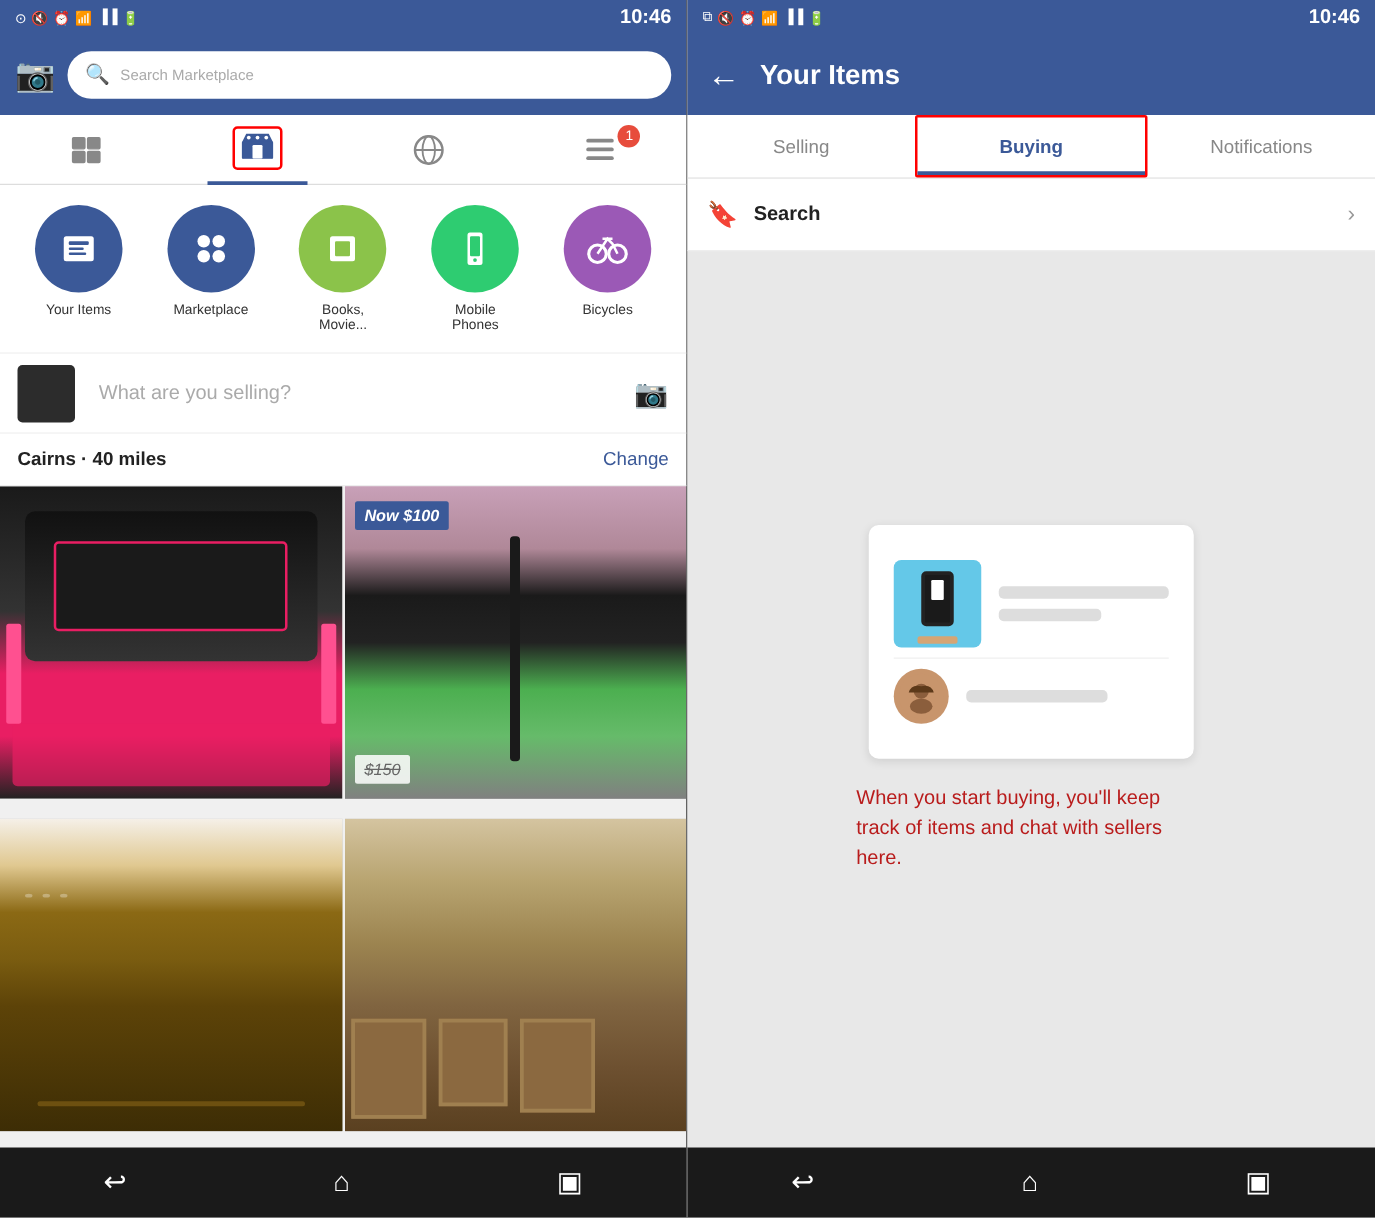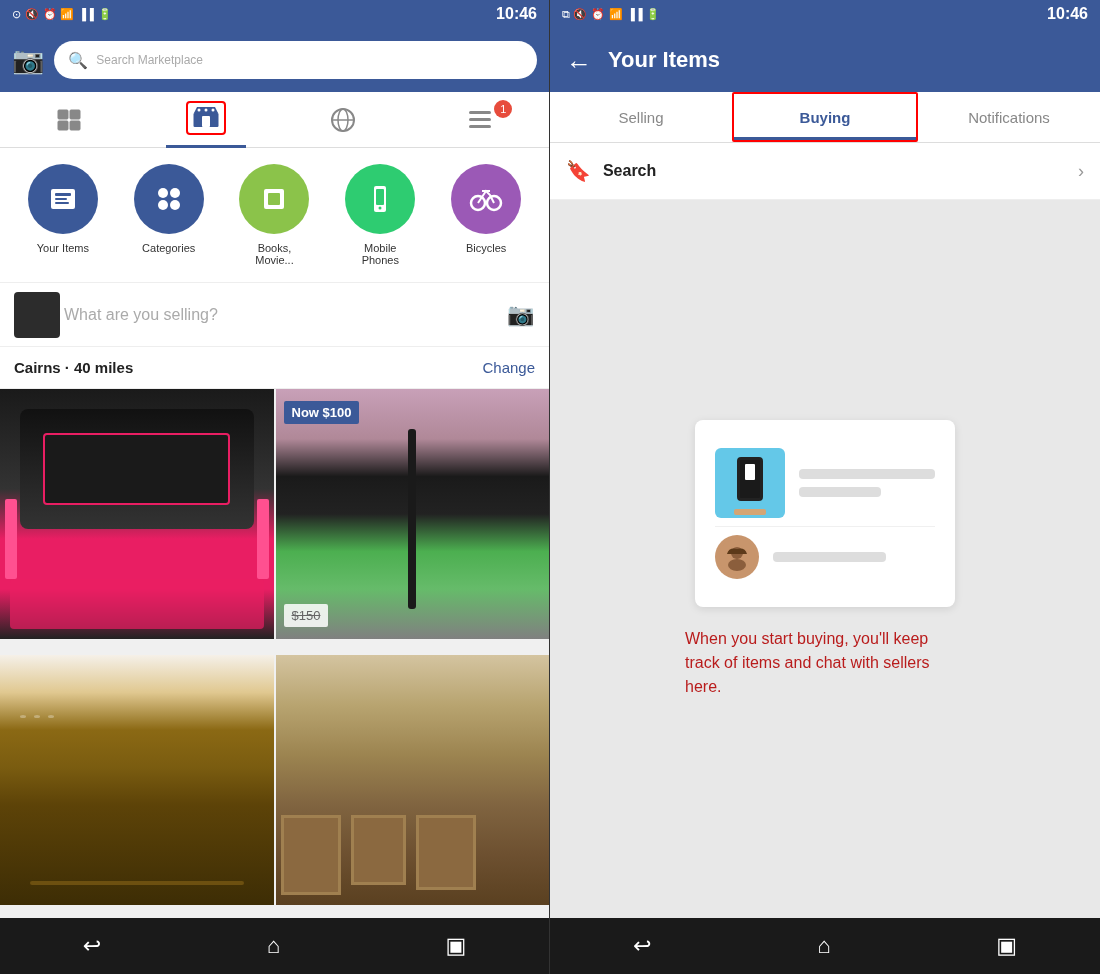--- a/index.html
+++ b/index.html
@@ -162,21 +162,21 @@
       max-width: 70px;
     }
 
     
     .sell-prompt {
       background: white;
       height: 64px;
       display: flex;
       align-items: center;
       padding: 0 14px;
-      gap: 4px;
+      gap: 19px;
       border-bottom: 1px solid #eee;
     }
     .sell-avatar {
       width: 46px;
       height: 46px;
       background: #555;
       border-radius: 4px;
       overflow: hidden;
     }
     .sell-placeholder-text {
@@ -205,20 +205,21 @@
       cursor: pointer;
     }
 
     
     .product-grid {
       display: grid;
       grid-template-columns: 1fr 1fr;
       gap: 2px;
       flex: 1;
       overflow: hidden;
+      font-style: italic;
     }
     .product-cell {
       background: #ccc;
       position: relative;
       overflow: hidden;
       height: 250px;
     }
     .price-tag {
       position: absolute;
       top: 12px;
@@ -504,21 +505,21 @@
     </div>
     <div class="category-item">
       <div class="cat-circle dark-blue">
         <svg width="36" height="36" viewBox="0 0 36 36">
           <circle cx="12" cy="12" r="5" fill="white"></circle>
           <circle cx="24" cy="12" r="5" fill="white"></circle>
           <circle cx="12" cy="24" r="5" fill="white"></circle>
           <circle cx="24" cy="24" r="5" fill="white"></circle>
         </svg>
       </div>
-      <span class="cat-label">Categories</span>
+      <span class="cat-label">Marketplace</span>
     </div>
     <div class="category-item">
       <div class="cat-circle green">
         <svg width="36" height="36" viewBox="0 0 36 36">
           <rect x="8" y="8" width="20" height="20" rx="2" fill="white"></rect>
           <rect x="12" y="12" width="12" height="12" rx="1" fill="#8bc34a"></rect>
         </svg>
       </div>
       <span class="cat-label">Books, Movie...</span>
     </div>

